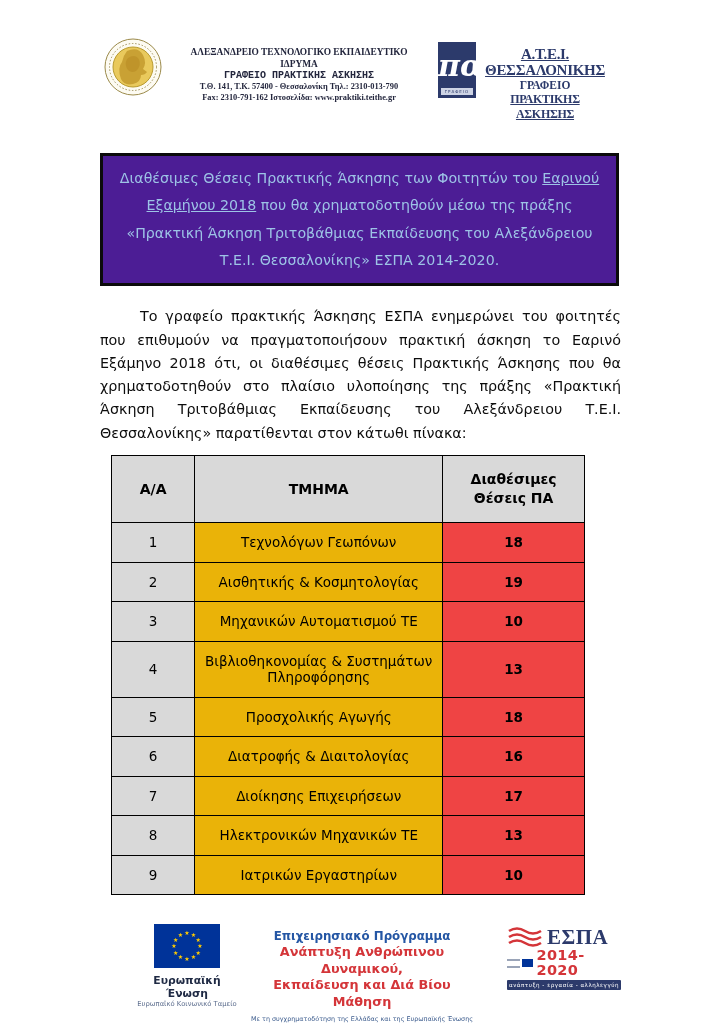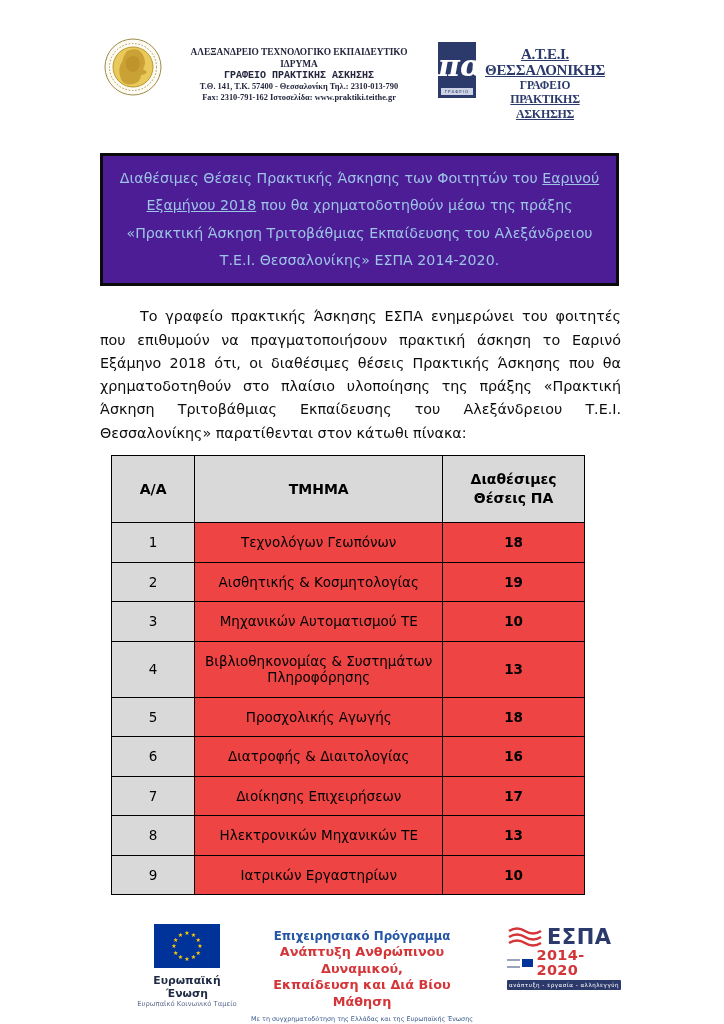--- a/index.html
+++ b/index.html
@@ -64,34 +64,34 @@
     border:1.6px solid #000;text-align:center;vertical-align:middle;
   }
   .dept-table th{
     background:#d9d9d9;font-size:14px;font-weight:bold;line-height:19px;padding:14px 6px;
   }
   .col-no{width:16.3%;}
   .col-dept{width:54%;}
   .col-pos{width:29.7%;}
   .dept-table td{font-size:13.5px;line-height:16.5px;padding:11px 6px;}
   .td-no{background:#d9d9d9;}
-  .td-dept{background:#ef4444;}
+  .td-dept{background:#eab308;}
   .td-pos{background:#ef4444;font-weight:bold;}
 
   
   .eu-block{position:absolute;left:133px;top:924px;width:108px;text-align:center;}
   .eu-label{font-size:10.8px;font-weight:bold;color:#1f2a44;line-height:13px;margin-top:2px;}
   .eu-sublabel{font-size:6.8px;color:#5a6b8c;line-height:8px;}
   .program-block{position:absolute;left:246px;top:929px;width:232px;text-align:center;}
   .program-title{font-size:11.8px;font-weight:bold;color:#2456a4;line-height:15px;}
   .program-l2,.program-l3{font-size:12.8px;font-weight:bold;color:#d43539;line-height:16.5px;}
   .cofunding{font-size:6.4px;color:#3a5a8c;margin-top:5px;line-height:8px;}
   .espa-block{position:absolute;left:507px;top:926px;width:114px;}
   .espa-top{display:flex;align-items:flex-end;}
-  .espa-word{font-size:21px;font-weight:bold;color:#2c3a6b;line-height:20px;margin-left:4px;letter-spacing:0.5px;}
+  .espa-word{font-size:21px;font-weight:bold;color:#2c3a6b;line-height:20px;margin-left:4px;letter-spacing:0.5px;font-family:Liberation Serif, serif;}
   .espa-mid{display:flex;align-items:center;margin-top:1px;}
   .espa-dashes{width:14px;height:5px;border-top:2px solid #9aa4b8;border-bottom:2px solid #9aa4b8;}
   .espa-miniflag{width:11px;height:8px;background:#003399;margin-left:2px;}
   .espa-years{font-size:14.5px;font-weight:bold;color:#d43539;line-height:15px;margin-left:4px;letter-spacing:0.3px;}
   .espa-bar{
     margin-top:2px;background:#2c3a6b;color:#fff;font-size:5.6px;line-height:10px;height:10px;
     text-align:center;letter-spacing:0.5px;border-radius:1px;
   }
 </style>
 </head>

